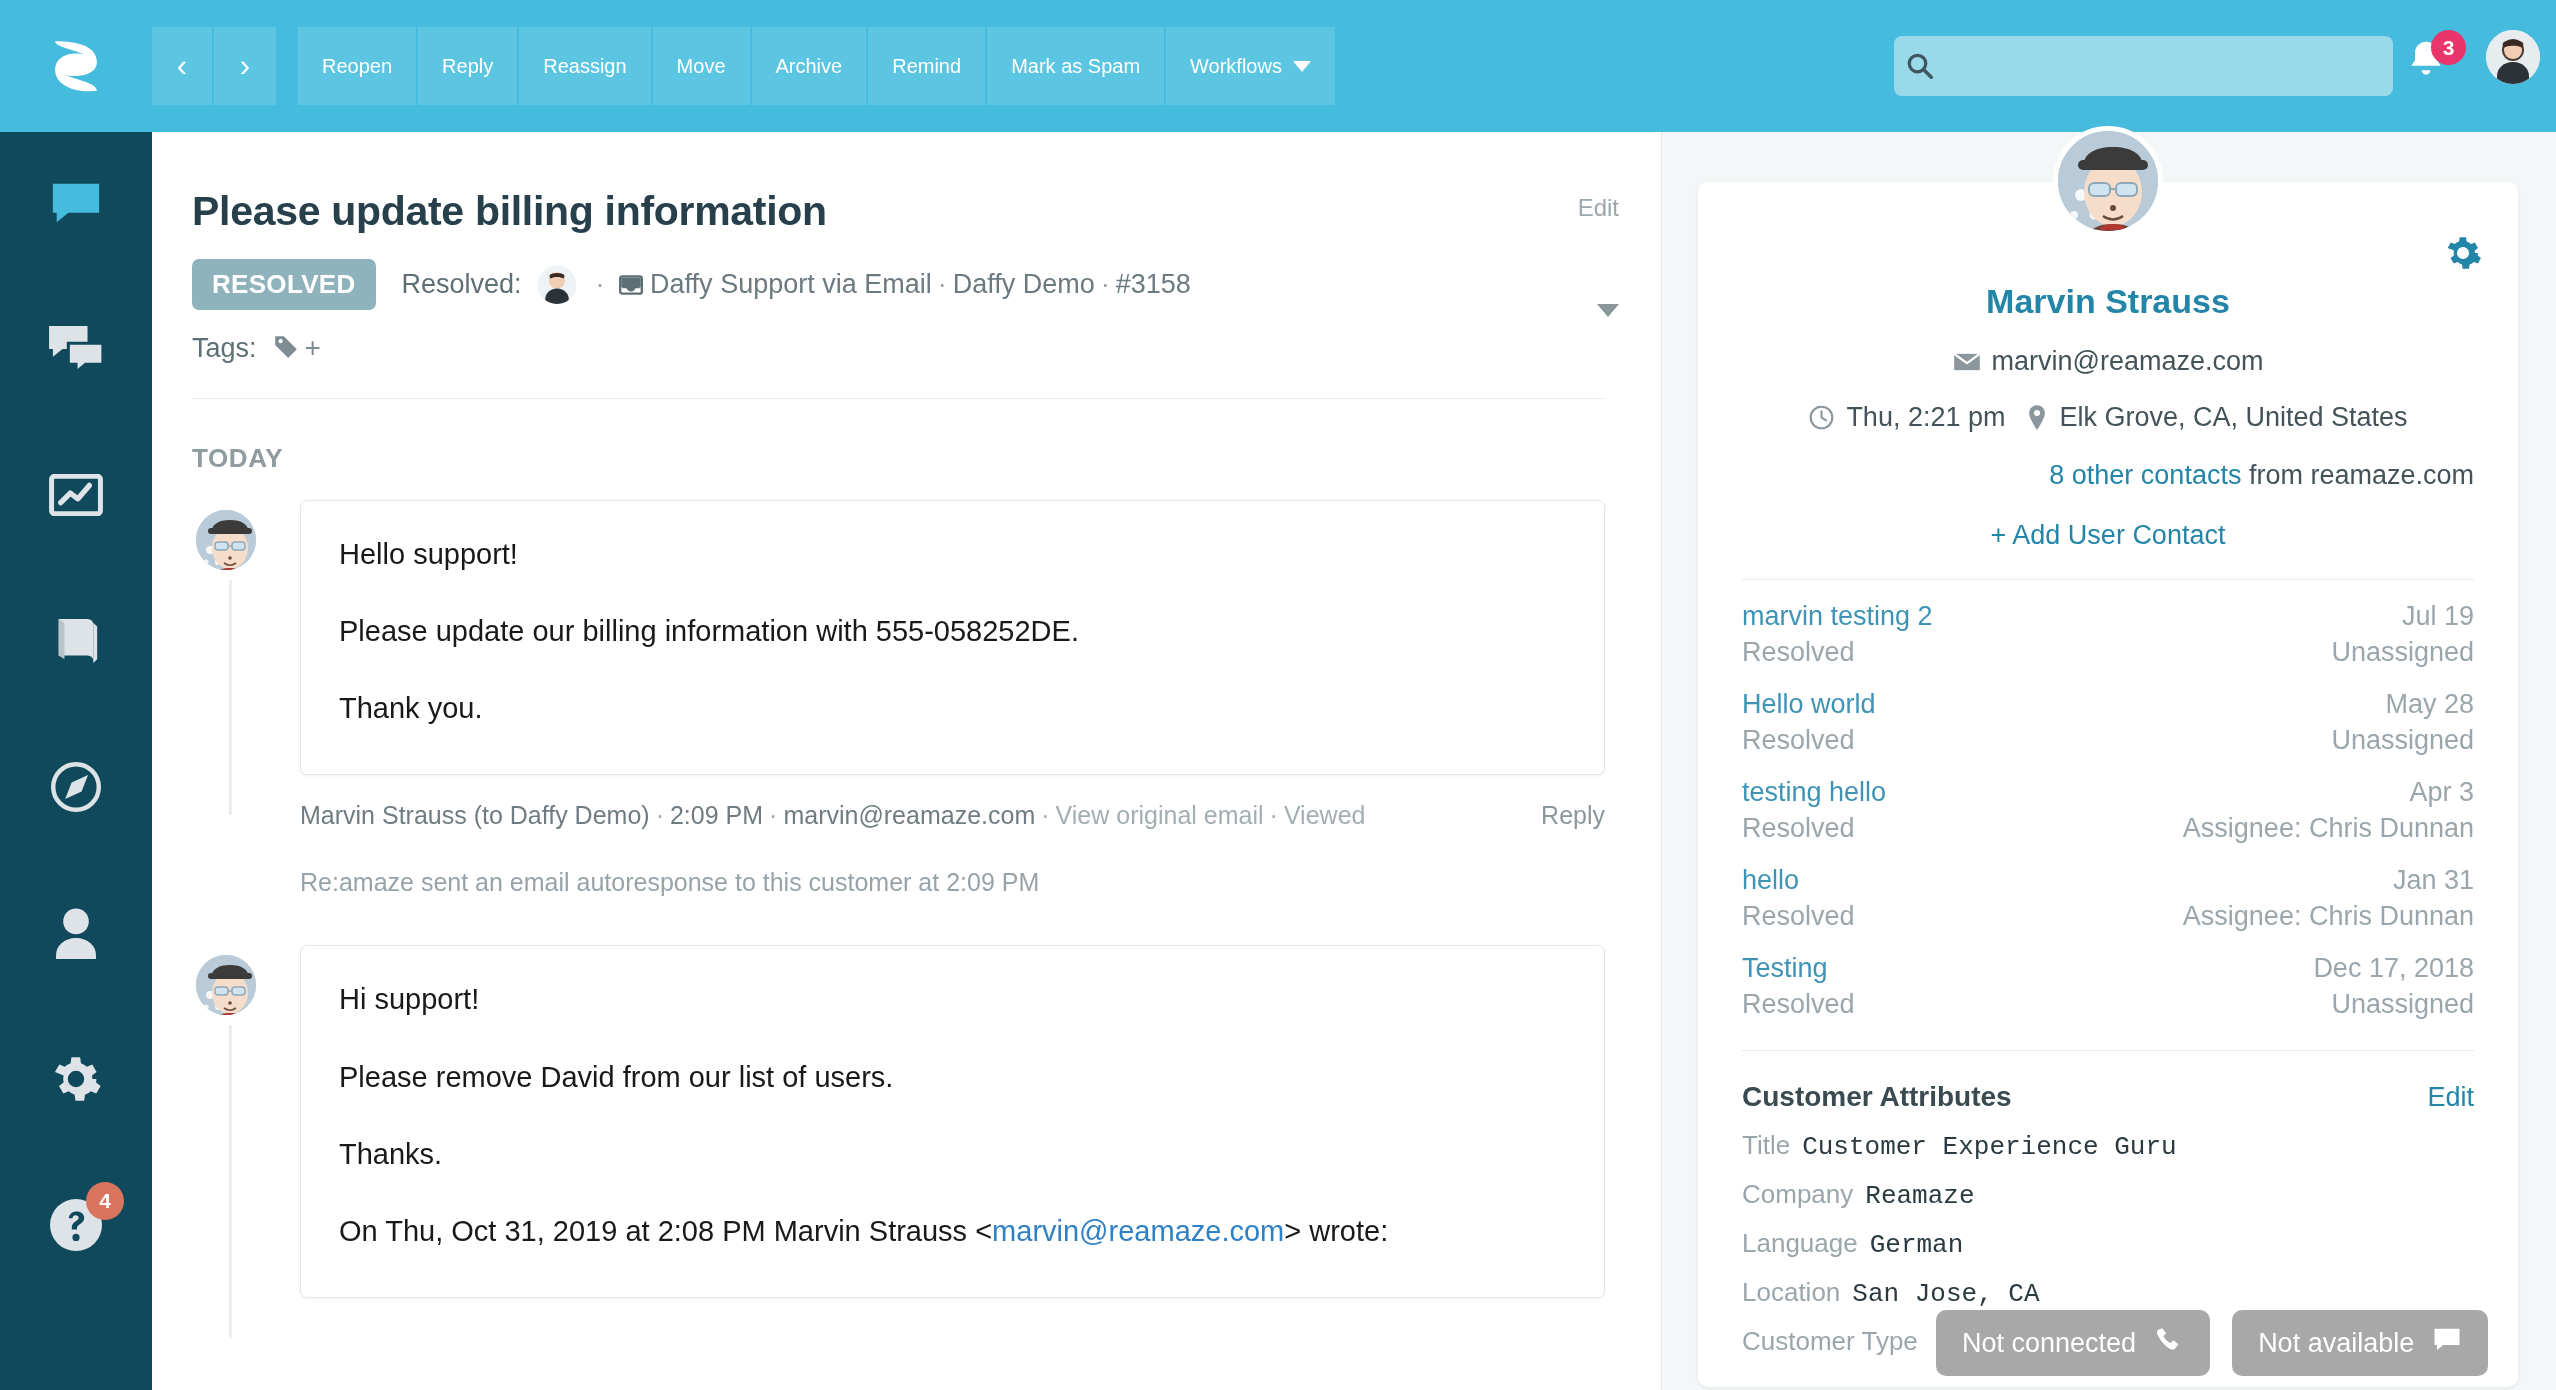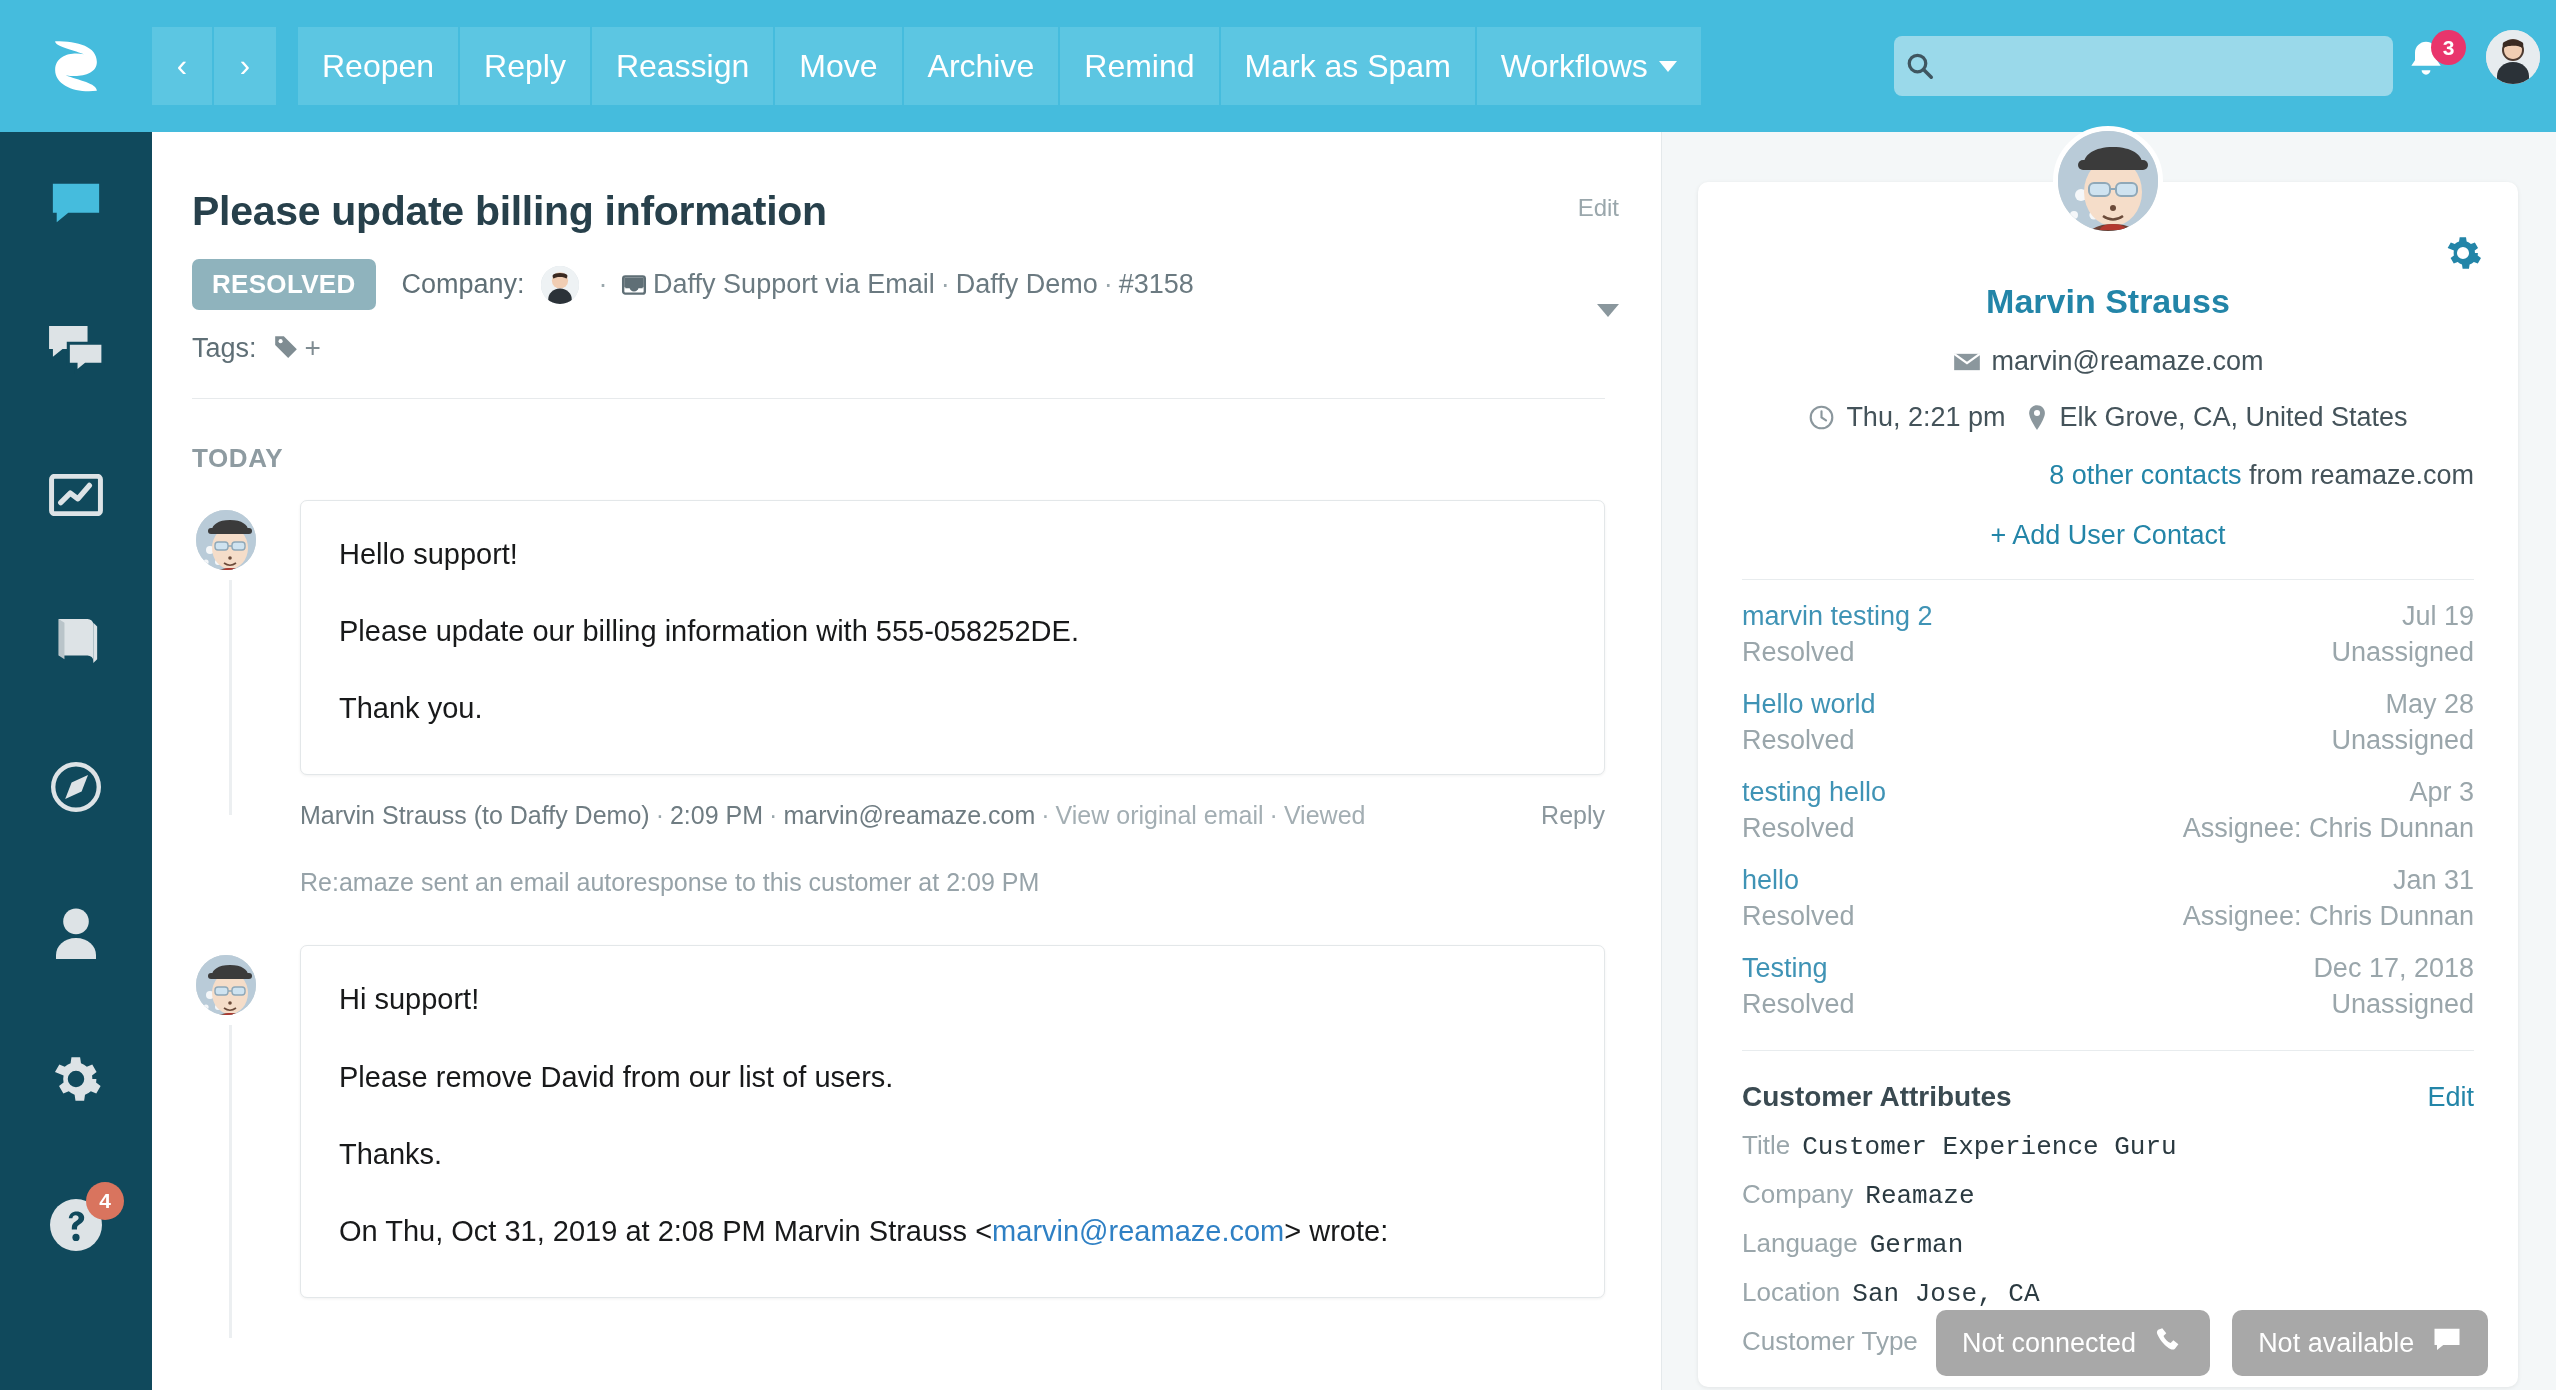--- a/index.html
+++ b/index.html
@@ -24,21 +24,21 @@
     width: 62px; height: 78px; background: #5cc6e2;
     display: flex; align-items: center; justify-content: center;
     color: #fff; font-size: 31px; border-right: 2px solid #45bcdd; cursor: pointer;
   }
   .navbtn:last-child { border-right: none; }
 
   .actions { display: flex; height: 78px; margin-left: 22px; }
   .actbtn {
     height: 78px; background: #5cc6e2; color: #fff;
     display: flex; align-items: center; justify-content: center;
-    font-size: 32px; padding: 0 24px; border-right: 2px solid #45bcdd; cursor: pointer;
+    font-size: 20px; padding: 0 24px; border-right: 2px solid #45bcdd; cursor: pointer;
     white-space: nowrap;
   }
   .actbtn:last-child { border-right: none; }
   .caret-down {
     display: inline-block; width: 0; height: 0; margin-left: 11px;
     border-left: 9px solid transparent; border-right: 9px solid transparent;
     border-top: 11px solid #fff;
   }
 
   .search-wrap {
@@ -324,21 +324,21 @@
       </div>
     </div>
 
   <div class="main">
     <div class="conv-head">
       <div class="conv-title">Please update billing information</div>
       <div class="edit-link">Edit</div>
 
       <div class="meta-row">
         <span class="status-pill">RESOLVED</span>
-        <span class="assignee-lbl">Company:</span>
+        <span class="assignee-lbl">Resolved:</span>
         <span class="assignee-av">
           <svg viewBox="0 0 42 42" width="38" height="38">
             <rect width="42" height="42" fill="#eef2f4"></rect>
             <circle cx="21" cy="16" r="9" fill="#f0cdb3"></circle>
             <path d="M13 10c2-3 14-3 16 0 .8 2-1 4-1 4-1.6-2.4-12.4-2.4-14 0 0 0-1.8-2-1-4z" fill="#3a2a22"></path>
             <path d="M21 25c8 0 13 6 13 12v5H8v-5c0-6 5-12 13-12z" fill="#2b3238"></path>
           </svg>
         </span>
         <span class="meta-text">
           <span class="meta-dot">·</span>

